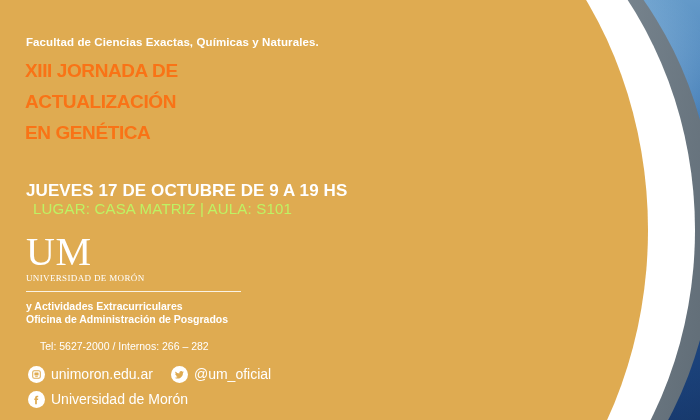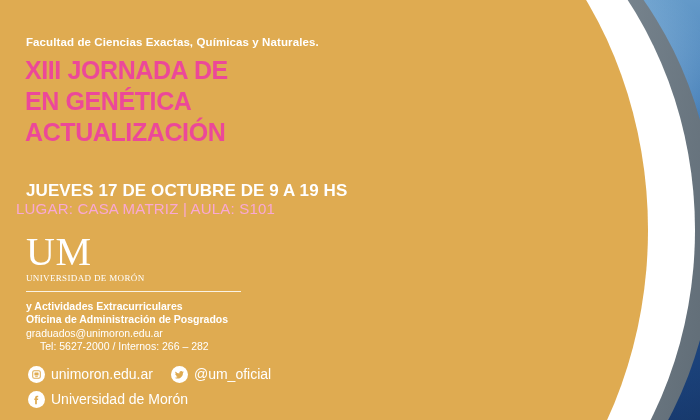--- a/index.html
+++ b/index.html
@@ -80,31 +80,31 @@
   .orange-fill{position:absolute;left:0;top:0;width:300px;height:420px;background:#dfab51;}
 
   
   .content{position:absolute;left:0;top:0;width:360px;height:376px;}
   .faculty{
     position:absolute;left:26px;top:36px;
     color:#ffffff;font-size:11.5px;font-weight:bold;letter-spacing:.1px;white-space:nowrap;
   }
   .title{
     position:absolute;left:25px;top:55px;width:320px;
-    color:#ec4899;font-weight:bold;font-size:25px;line-height:31px;
+    color:#f97316;font-weight:bold;font-size:19px;line-height:31px;
     letter-spacing:-.4px;
   }
   .title .ln{display:block;}
   .date{
     position:absolute;left:26px;top:181px;
     color:#ffffff;font-weight:bold;font-size:17px;letter-spacing:.1px;white-space:nowrap;
   }
   .place{
-    position:absolute;left:16px;top:200px;
-    color:#f9a8d4;font-weight:normal;font-size:15px;letter-spacing:.2px;white-space:nowrap;
+    position:absolute;left:33px;top:200px;
+    color:#bef264;font-weight:normal;font-size:15px;letter-spacing:.2px;white-space:nowrap;
   }
 
   
   .logo{position:absolute;left:26px;top:232px;}
   .logo-um{
     color:#ffffff;font-family:"Liberation Serif","DejaVu Serif",serif;
     font-size:40px;line-height:40px;letter-spacing:.5px;font-weight:normal;
   }
   .logo-sub{
     color:#ffffff;font-family:"Liberation Serif","DejaVu Serif",serif;
@@ -217,40 +217,39 @@
   <div class="curve-white"></div>
   <div class="curve-orange"></div>
   <div class="orange-fill"></div>
 
   <div class="content">
 
     <div class="faculty">Facultad de Ciencias Exactas, Químicas y Naturales.</div>
 
     <div class="title">
       <span class="ln">XIII JORNADA DE</span>
+      <span class="ln">ACTUALIZACIÓN</span>
       <span class="ln">EN GENÉTICA</span>
-      <span class="ln">ACTUALIZACIÓN</span>
     </div>
 
     <div class="date">JUEVES 17 DE OCTUBRE DE 9 A 19 HS</div>
     <div class="place">LUGAR: CASA MATRIZ | AULA: S101</div>
 
     <div class="logo">
       <div class="logo-um">UM</div>
       <div class="logo-sub">UNIVERSIDAD DE MORÓN</div>
     </div>
 
     <div class="hr"></div>
 
     <div class="office">
       <span class="ln">y Actividades Extracurriculares</span>
       <span class="ln">Oficina de Administración de Posgrados</span>
     </div>
 
-    <div class="email">graduados@unimoron.edu.ar</div>
     <div class="tel">Tel: 5627-2000 / Internos: 266 – 282</div>
 
     <div class="social">
       <div class="srow">
 
         <div class="sitem">
           <span class="sicon">
             <svg width="11" height="11" viewBox="0 0 16 16">
               <rect x="2.5" y="2.5" width="11" height="11" rx="2.2" fill="none" stroke="#dfab51" stroke-width="1.5"></rect>
               <rect x="5" y="5.2" width="6" height="4.2" rx=".6" fill="#dfab51"></rect>

